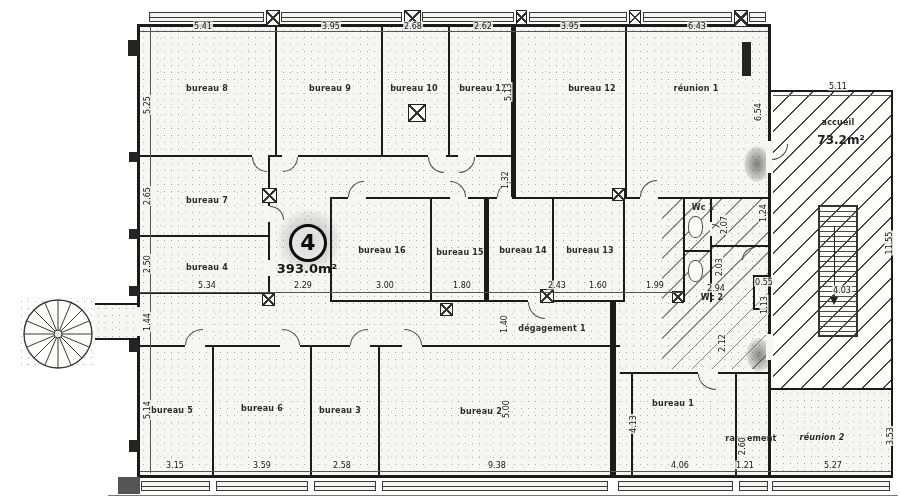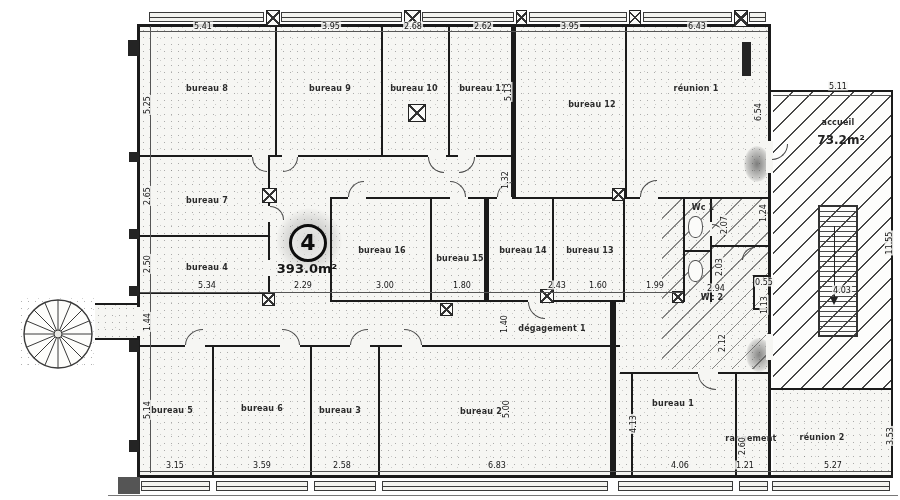--- a/index.html
+++ b/index.html
@@ -222,38 +222,38 @@
 
   <div id="unit-circle">4</div>
   <div id="unit-area">393.0m²</div>
   <div id="accueil-area">73.2m²</div>
 
   <div>
       <div class="room-label" style="left: 207px; top: 88px;">bureau 8</div>
       <div class="room-label" style="left: 330px; top: 88px;">bureau 9</div>
       <div class="room-label" style="left: 414px; top: 88px;">bureau 10</div>
       <div class="room-label" style="left: 483px; top: 88px;">bureau 11</div>
-      <div class="room-label" style="left: 572px; top: 104px; padding-left: 40px;">bureau 12</div>
+      <div class="room-label" style="left: 572px; top: 88px; padding-left: 40px;">bureau 12</div>
       <div class="room-label" style="left: 696px; top: 88px;">réunion 1</div>
       <div class="room-label" style="left: 207px; top: 200px;">bureau 7</div>
       <div class="room-label" style="left: 207px; top: 267px;">bureau 4</div>
       <div class="room-label" style="left: 382px; top: 250px;">bureau 16</div>
-      <div class="room-label" style="left: 460px; top: 258px;">bureau 15</div>
+      <div class="room-label" style="left: 460px; top: 252px;">bureau 15</div>
       <div class="room-label" style="left: 523px; top: 250px;">bureau 14</div>
       <div class="room-label" style="left: 590px; top: 250px;">bureau 13</div>
       <div class="room-label" style="left: 703px; top: 207px;">Wc 1</div>
       <div class="room-label" style="left: 712px; top: 297px;">Wc 2</div>
       <div class="room-label" style="left: 552px; top: 328px;">dégagement 1</div>
       <div class="room-label" style="left: 172px; top: 410px;">bureau 5</div>
       <div class="room-label" style="left: 262px; top: 408px;">bureau 6</div>
       <div class="room-label" style="left: 340px; top: 410px;">bureau 3</div>
       <div class="room-label" style="left: 481px; top: 411px;">bureau 2</div>
       <div class="room-label" style="left: 673px; top: 403px;">bureau 1</div>
       <div class="room-label" style="left: 751px; top: 438px;">rangement</div>
-      <div class="room-label" style="left: 822px; top: 437px;">réunion 2</div>
+      <div class="room-label" style="left: 822px; top: 437px; font-style: italic;">réunion 2</div>
       <div class="room-label" style="left: 838px; top: 122px;">accueil</div>
     </div>
   <div>
       <div class="dim" style="left: 203px; top: 26px;">5.41</div>
       <div class="dim" style="left: 331px; top: 26px;">3.95</div>
       <div class="dim" style="left: 413px; top: 26px;">2.68</div>
       <div class="dim" style="left: 483px; top: 26px; text-align: right;">2.62</div>
       <div class="dim" style="left: 570px; top: 26px;">3.95</div>
       <div class="dim" style="left: 697px; top: 26px;">6.43</div>
       <div class="dim rot" style="left: 147px; top: 105px;">5.25</div>
@@ -278,21 +278,21 @@
       <div class="dim" style="left: 764px; top: 282px;">0.55</div>
       <div class="dim rot" style="left: 764px; top: 305px;">1.13</div>
       <div class="dim rot" style="left: 722px; top: 343px;">2.12</div>
       <div class="dim rot" style="left: 504px; top: 324px;">1.40</div>
       <div class="dim rot" style="left: 506px; top: 409px;">5.00</div>
       <div class="dim rot" style="left: 633px; top: 424px;">4.13</div>
       <div class="dim rot" style="left: 742px; top: 446px;">2.60</div>
       <div class="dim" style="left: 175px; top: 465px;">3.15</div>
       <div class="dim" style="left: 262px; top: 465px;">3.59</div>
       <div class="dim" style="left: 342px; top: 465px;">2.58</div>
-      <div class="dim" style="left: 497px; top: 465px;">6.83</div>
+      <div class="dim" style="left: 497px; top: 465px;">9.38</div>
       <div class="dim" style="left: 680px; top: 465px;">4.06</div>
       <div class="dim" style="left: 745px; top: 465px;">1.21</div>
       <div class="dim" style="left: 833px; top: 465px;">5.27</div>
       <div class="dim rot" style="left: 890px; top: 436px;">3.53</div>
       <div class="dim rot" style="left: 889px; top: 243px;">11.55</div>
       <div class="dim" style="left: 838px; top: 86px;">5.11</div>
       <div class="dim" style="left: 842px; top: 290px;">4.03</div>
     </div>
 </div>
 

